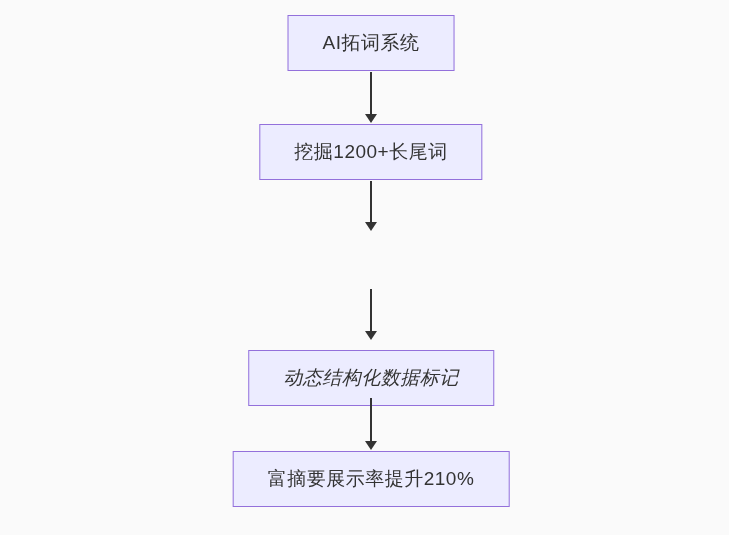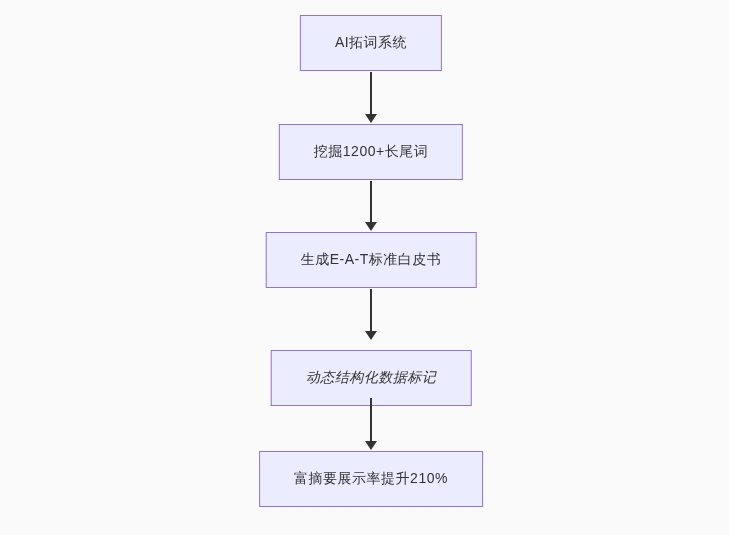--- a/index.html
+++ b/index.html
@@ -26,21 +26,21 @@
     box-sizing: border-box;
     background: #ececff;
     border: 1px solid #9370db;
     display: flex;
     align-items: center;
     justify-content: center;
     padding: 0 34px;
     white-space: nowrap;
   }
   .node span {
-    font-size: 14px;
+    font-size: 19px;
     color: #333333;
     letter-spacing: 0.5px;
   }
   .edge {
     position: absolute;
     left: 371px;
     transform: translateX(-50%);
     width: 14px;
     display: flex;
     flex-direction: column;
@@ -75,23 +75,20 @@
 
   <div class="node" style="top:124px;justify-content:center;">
     <span>挖掘1200+长尾词</span>
   </div>
 
   <div class="edge" style="top:181px;height:50px;">
     <div class="edge-line"></div>
     <div class="edge-head"></div>
   </div>
 
-  <div class="node" style="top:232px;">
-    <span>生成E-A-T标准白皮书</span>
-  </div>
 
   <div class="edge" style="top:289px;height:51px;">
     <div class="edge-line"></div>
     <div class="edge-head"></div>
   </div>
 
   <div class="node" style="top:350px;font-style:italic;">
     <span>动态结构化数据标记</span>
   </div>
 

